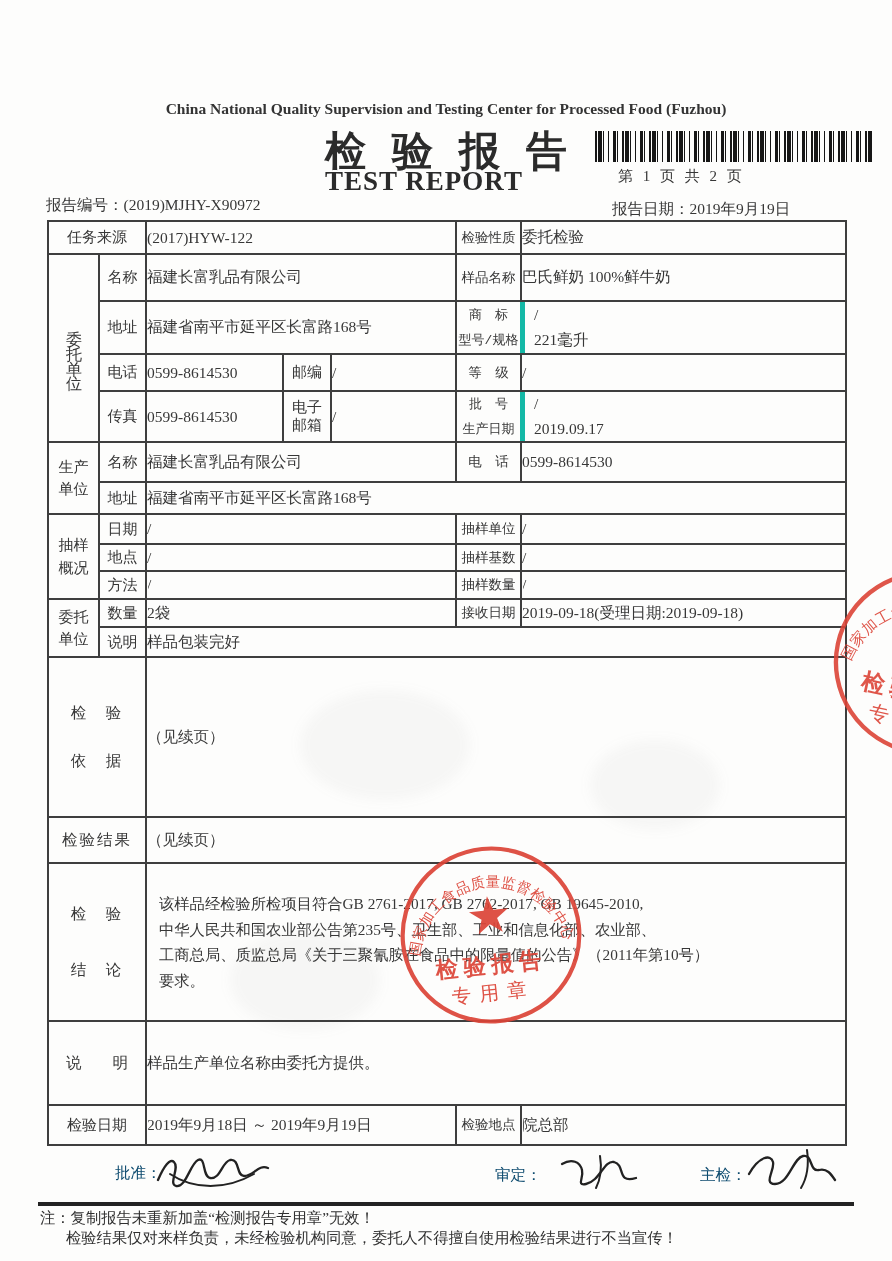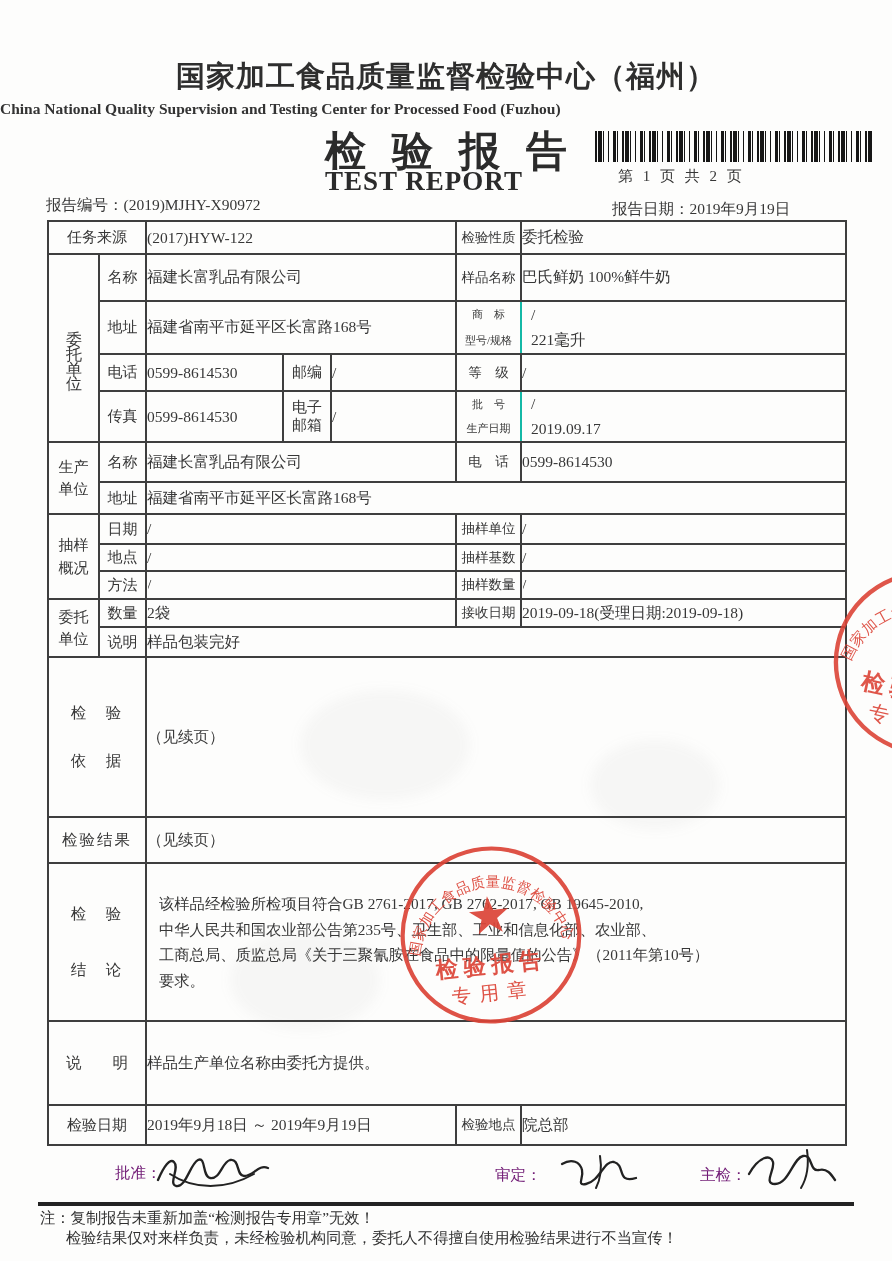--- a/index.html
+++ b/index.html
@@ -5,75 +5,74 @@
   html,body{margin:0;padding:0;background:#e8e8e8;}
   .page{
     position:relative;width:892px;height:1261px;margin:0 auto;
     background:#fdfdfc;overflow:hidden;
     font-family:"Liberation Serif","DejaVu Serif",serif;
     color:#373737;
   }
   .abs{position:absolute;}
   
   .org-cn{top:57px;left:0;width:100%;text-align:center;font-size:29px;font-weight:bold;letter-spacing:1px;color:#2e2e2e;}
-  .org-en{top:100px;left:0;width:100%;font-size:15.5px;font-weight:bold;color:#333;}
+  .org-en{top:100px;left:0;width:100%;text-align:center;font-size:15.5px;font-weight:bold;color:#333;}
   .title-cn{top:124px;left:0;width:100%;text-align:center;font-size:41px;font-weight:bold;letter-spacing:26px;margin-left:13px;color:#2b2b2b;}
   .title-en{top:166px;left:0;width:100%;text-align:center;font-size:27px;font-weight:bold;letter-spacing:1px;margin-left:-22px;color:#2b2b2b;}
   .barcode{top:131px;left:595px;width:277px;height:31px;
     background:repeating-linear-gradient(90deg,#161616 0 2px,#fdfdfc 2px 3px,#161616 3px 7px,#fdfdfc 7px 8px,#161616 8px 9px,#fdfdfc 9px 13px,#161616 13px 14px,#fdfdfc 14px 18px,#161616 18px 21px,#fdfdfc 21px 22px,#161616 22px 23px,#fdfdfc 23px 27px);}
   .page-info{top:167px;left:618px;font-size:15px;letter-spacing:3px;}
   .report-no{top:195px;left:46px;font-size:15.5px;}
   .report-date{top:199px;left:612px;font-size:15.5px;}
   
   table.report{position:absolute;top:220px;left:47px;width:798px;border-collapse:collapse;table-layout:fixed;}
   table.report td{border:2px solid #3e3e3e;vertical-align:middle;overflow:hidden;padding:0;}
   td.lbl{font-size:15px;text-align:center;}
   td.flbl{font-size:13.5px;text-align:center;}
   td.val{font-size:15.5px;text-align:left;padding:2px 9px;}
   td.grp{font-size:15px;text-align:center;}
   .grp .blk{width:34px;margin:0 auto;line-height:1.5;}
   .vtext{writing-mode:vertical-rl;text-orientation:upright;letter-spacing:15px;margin:0 auto;font-size:16px;}
   td.biglbl{font-size:15.5px;text-align:center;letter-spacing:2px;margin-left:36px;}
   .pre{white-space:pre-line;}
   td.split{padding:0;vertical-align:top;}
   .sprow{display:flex;align-items:center;}
-  .sl{flex:0 0 63px;align-self:stretch;border-right:2px solid #14b8a6;display:flex;align-items:center;justify-content:center;font-size:11px;}
+  .sl{flex:0 0 63px;align-self:stretch;border-right:5px solid #14b8a6;display:flex;align-items:center;justify-content:center;font-size:13px;font-family:Liberation Mono, monospace;}
   .sv{flex:1;padding-left:9px;font-size:15.5px;}
   .r1 td{height:31px;} .r2 td{height:45px;} .r3 td{height:51px;} .r3 .sprow{height:25.5px;}
   .r4 td{height:35px;} .r5 td{height:49px;} .r5 .sprow{height:24.5px;} .r5 .pre{line-height:1.15;}
   .r6 td{height:38px;margin-top:48px;} .r7 td{height:30px;border-bottom:4px double #3e3e3e;}
   .r8 td{height:28px;} .r9 td{height:25px;} .r10 td{height:26px;border-radius:9px;}
   .r11 td{height:26px;} .r12 td{height:28px;border-bottom:4px double #3e3e3e;}
   .r13 td{height:158px;} .r13 .biglbl{line-height:48px;}
   .r14 td{height:44px;}
   .r15 td{height:144px;} .r15 .biglbl{line-height:56px;}
   .r15 td.val{line-height:25.5px;font-size:15.3px;padding:6px 12px;}
   .r16 td{height:82px;} .r16 .biglbl{letter-spacing:0;}
-  .r17 td{height:38px;}
+  .r17 td{height:38px;border-radius:18px;}
   
   svg.seal{position:absolute;pointer-events:none;}
   #seal-main{left:396px;top:842px;width:190px;height:186px;transform:rotate(-6deg);opacity:.92;}
   #seal-right{left:830px;top:566px;width:196px;height:194px;transform:rotate(12deg);opacity:.9;}
   
-  .sig-label{font-size:15.5px;color:#701a75;}
+  .sig-label{font-size:15.5px;color:#0c4a6e;}
   .rule{left:38px;top:1202px;width:816px;height:4px;background:#232323;}
   .foot1{left:40px;top:1208px;font-size:15.3px;color:#303030;}
   .foot2{left:66px;top:1228px;font-size:15.3px;color:#303030;}
   .smudge{border-radius:50%;filter:blur(6px);background:rgba(120,120,115,.05);}
 </style>
 </head>
 <body>
 
 <div class="page">
 
   <div class="abs smudge" style="left:300px;top:690px;width:170px;height:110px;"></div>
   <div class="abs smudge" style="left:590px;top:740px;width:130px;height:90px;"></div>
   <div class="abs smudge" style="left:230px;top:930px;width:150px;height:100px;"></div>
 
-  <div class="abs org-cn">国家加工食品质量监督检验中心（福州）</div>
   <div class="abs org-en">China National Quality Supervision and Testing Center for Processed Food (Fuzhou)</div>
   <div class="abs title-cn">检验报告</div>
   <div class="abs title-en">TEST REPORT</div>
   <div class="abs barcode"></div>
   <div class="abs page-info">第 1 页  共 2 页</div>
   <div class="abs report-no"><span>报告编号：</span><span>(2019)MJHY-X90972</span></div>
   <div class="abs report-date"><span>报告日期：</span><span>2019年9月19日</span></div>
 
   <table class="report">
     <colgroup>

